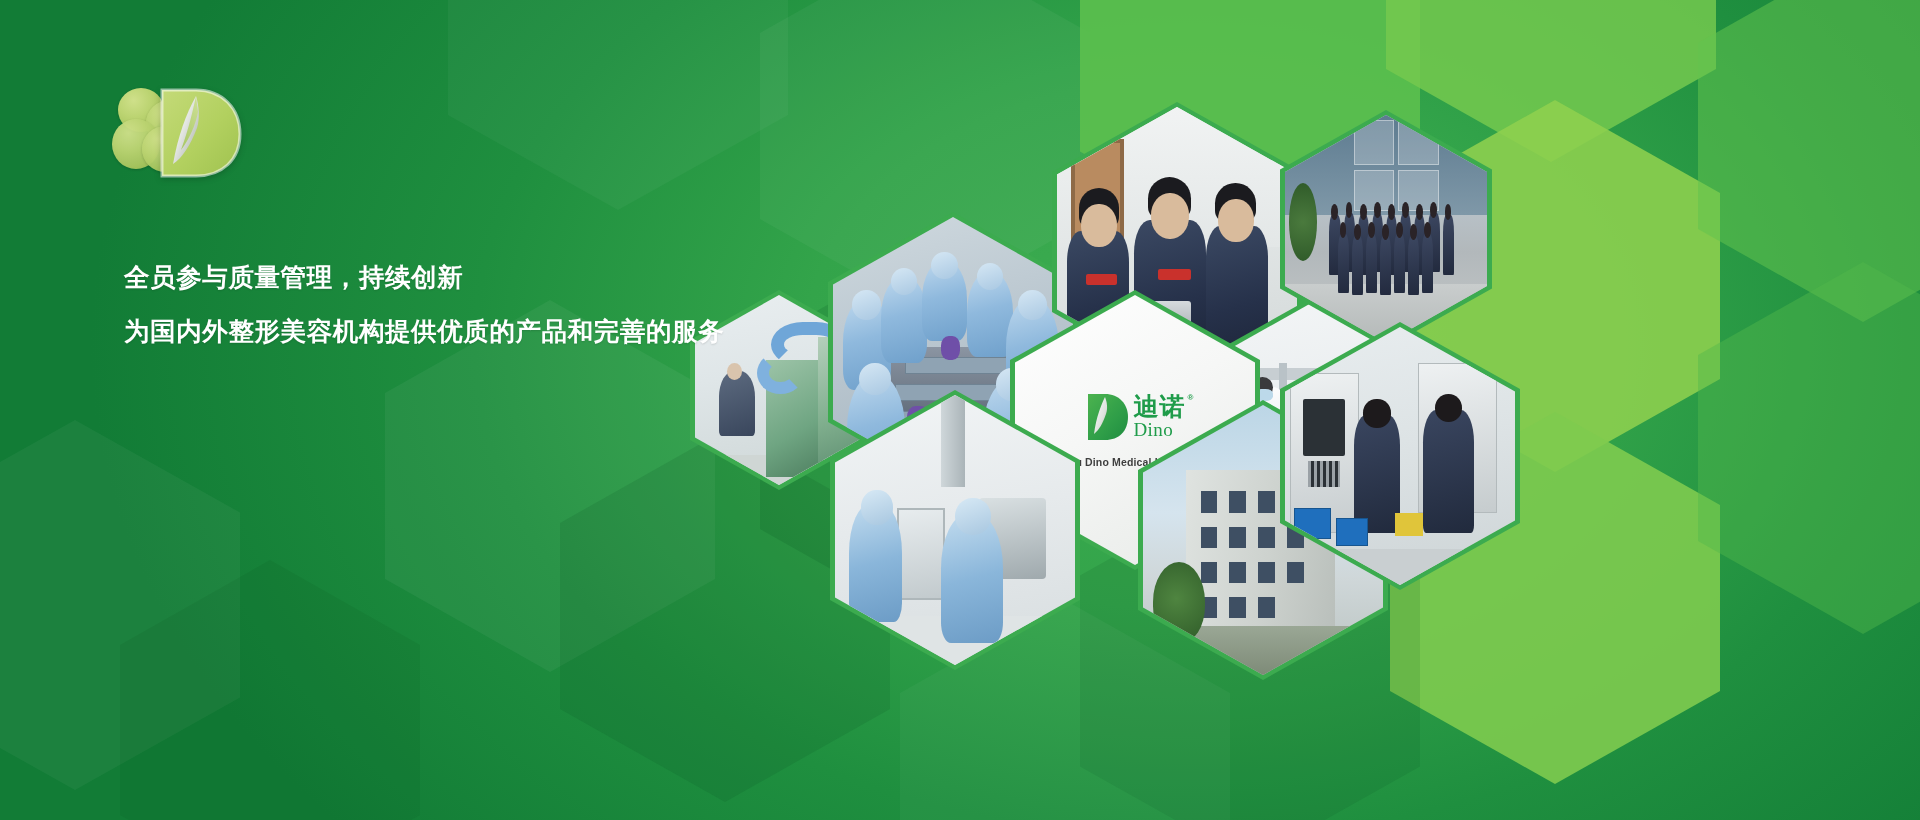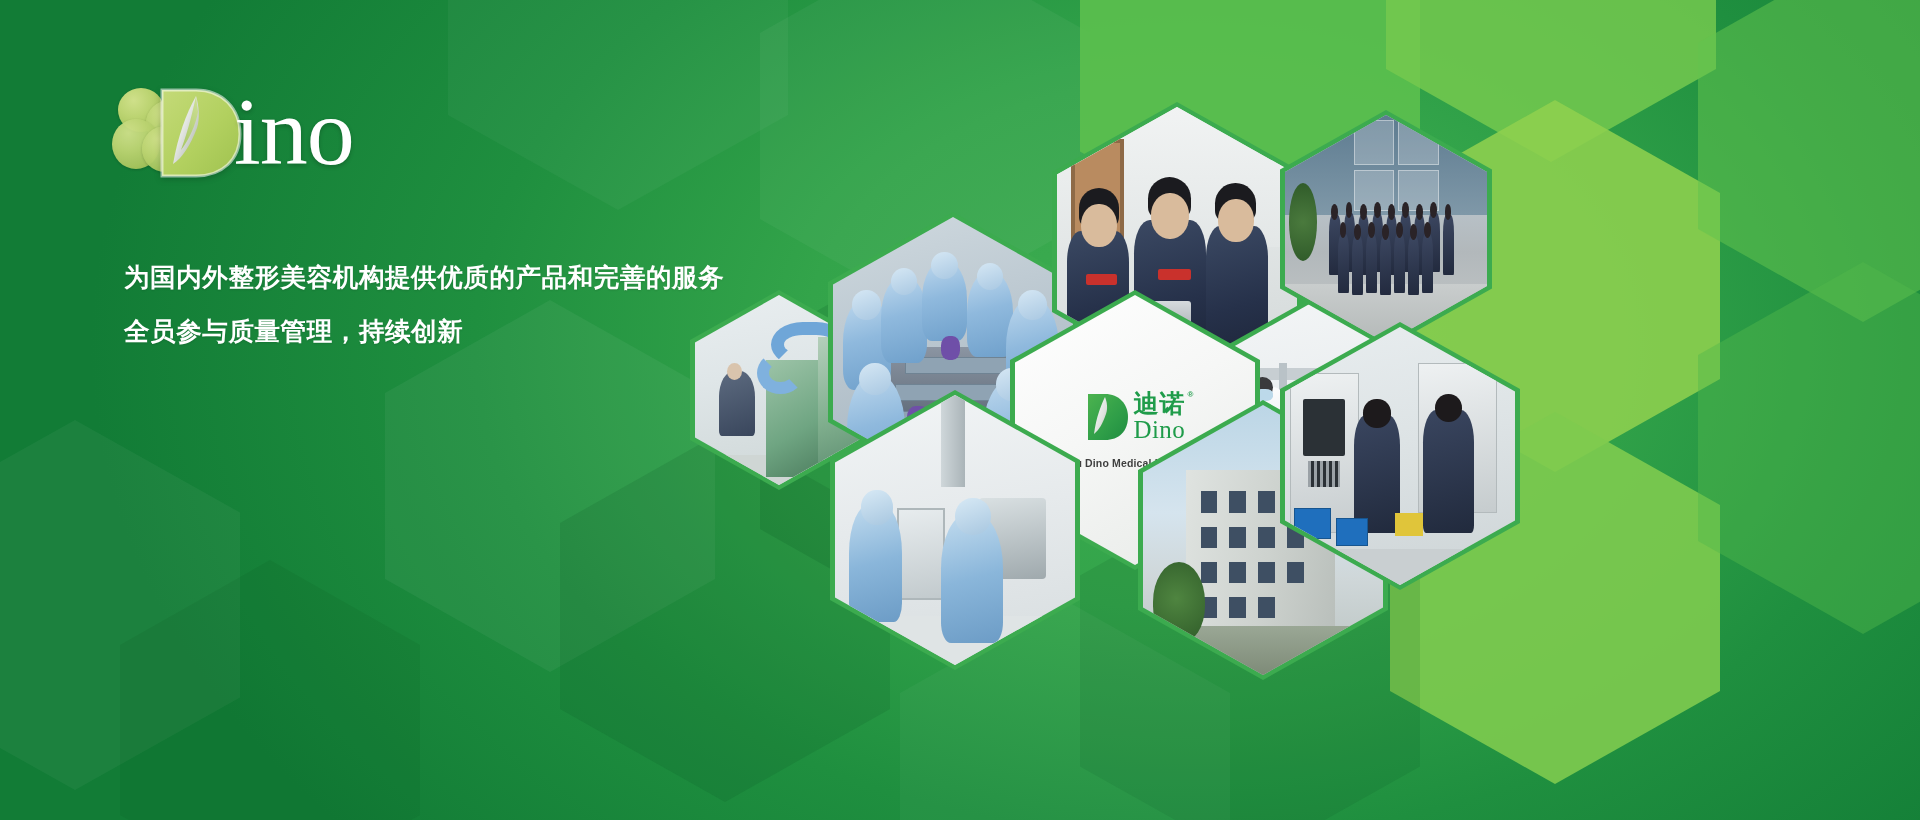--- a/index.html
+++ b/index.html
@@ -113,21 +113,21 @@
   .mark-cn{
     font-size:25px; font-weight:700; color:#1f9c4a;
     letter-spacing:1px; position:relative;
   }
   .mark-reg{
     font-size:8px; vertical-align:super; color:#1f9c4a;
     position:absolute; right:-9px; top:0;
   }
   .mark-en{
     font-family:"Liberation Serif","DejaVu Serif",serif;
-    font-size:25px; color:#1f9c4a; margin-top:1px; letter-spacing:.4px;
+    font-size:19px; color:#1f9c4a; margin-top:1px; letter-spacing:.4px;
   }
   .mark-sub{
     margin-top:15px;
     font-size:10.5px; font-weight:700; color:#3f3f3f;
     letter-spacing:.15px; white-space:nowrap;
   }
 
   
   .sc{ position:absolute; inset:0; overflow:hidden; }
 
@@ -255,26 +255,25 @@
             <stop offset="0%" stop-color="#9ec44e"></stop>
             <stop offset="100%" stop-color="#cbe08a"></stop>
           </linearGradient>
         </defs>
         <path d="M6 2 H40 C66 2 84 20 84 46 C84 72 66 88 40 88 H6 Z" fill="url(#dg)"></path>
         <path d="M6 2 H40 C66 2 84 20 84 46 C84 72 66 88 40 88 H6 Z" fill="none" stroke="rgba(255,255,255,.55)" stroke-width="3"></path>
         <path d="M40 8 C30 26 22 48 17 76 C26 70 34 58 41 40 C44 30 43 18 40 8 Z" fill="url(#pg)"></path>
         <path d="M40 8 C37 22 33 40 25 62 C33 52 40 36 42 24 Z" fill="url(#fg)" opacity=".85"></path>
       </svg>
 
-      <div class="logo-word">ino</div>
     </div>
 
     <div class="slogans">
+      <div class="slogan">全员参与质量管理，持续创新</div>
       <div class="slogan">为国内外整形美容机构提供优质的产品和完善的服务</div>
-      <div class="slogan">全员参与质量管理，持续创新</div>
     </div>
   </div>
 
   <div id="cluster">
 
     <div class="hex ring" style="left:30px; top:190px; width:178px; height:200px;">
       <div class="inner">
         <div class="photo sc sc-machine">
           <div class="m-floor"></div>
           <div class="m-green1"></div>

